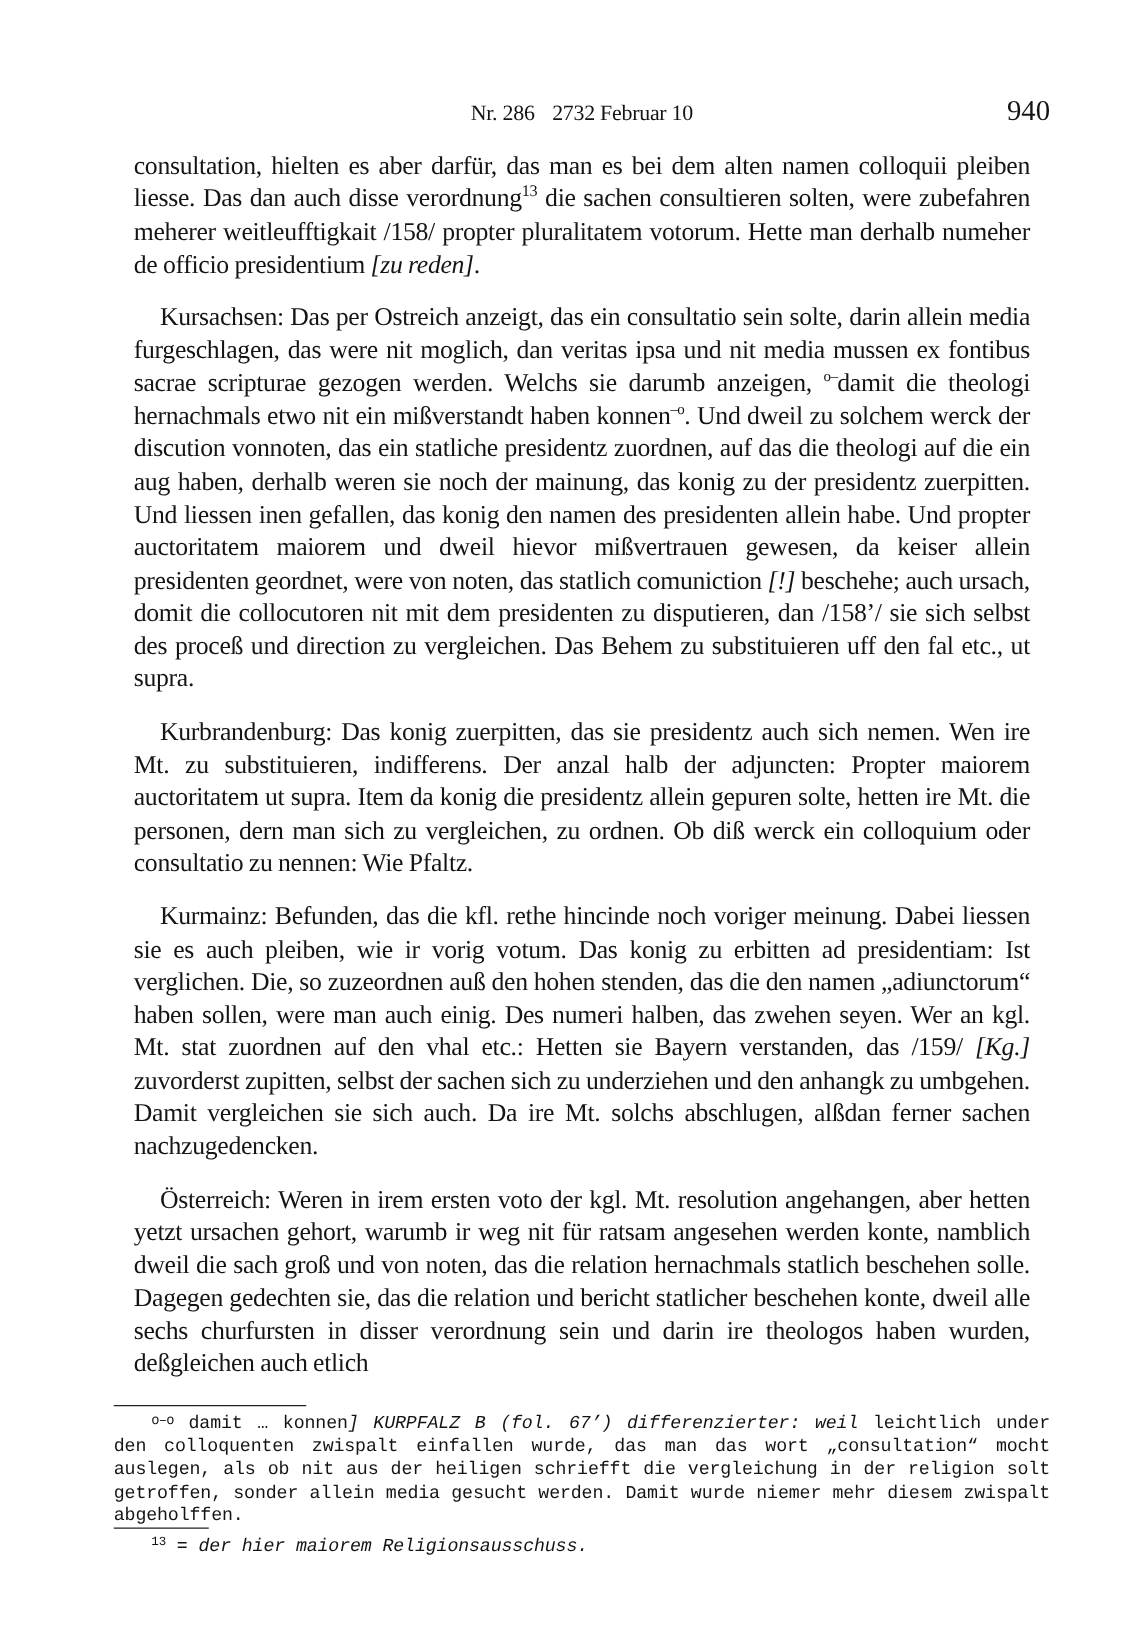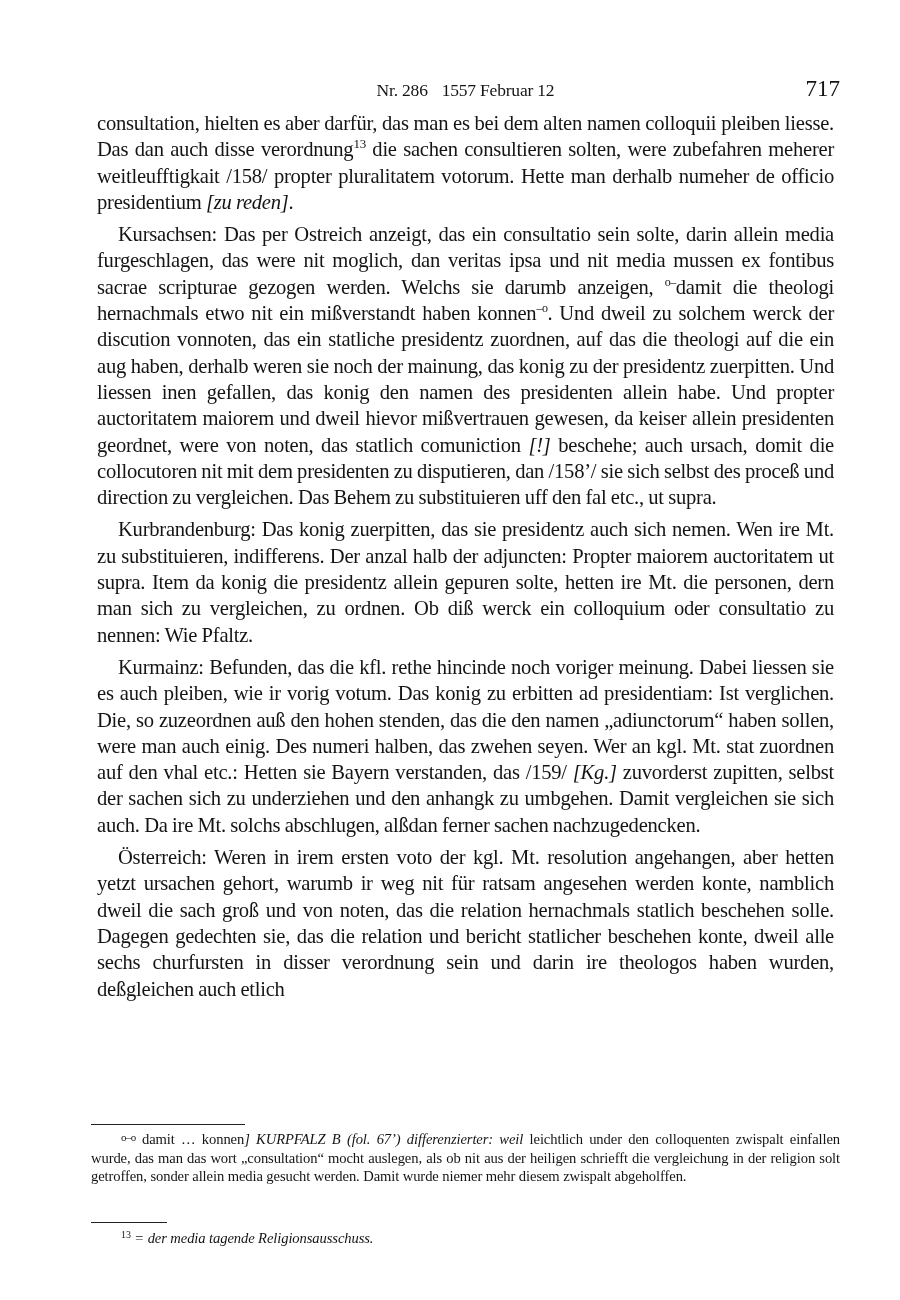--- a/index.html
+++ b/index.html
@@ -46,21 +46,21 @@
     top: 104px;
     left: 91px;
     width: 749px;
     font-size: 20.6px;
     line-height: 26.3px;
     text-align: justify;
     letter-spacing: -0.25px;
     word-spacing: -0.5px;
   }
   .body-text p {
-    margin: 6px;
+    margin: 16px;
     text-indent: 0;
   }
   .body-text p.indent {
     text-indent: 21px;
   }
   .speaker {
   }
   .ed-insert {
     font-style: italic;
   }
@@ -84,20 +84,21 @@
   .fn-rule.r1 { top: 1124px; width: 154px; }
   .fn-rule.r2 { top: 1222px; width: 76px; }
   .footnote {
     position: absolute;
     left: 91px;
     width: 749px;
     font-size: 14.6px;
     line-height: 18.6px;
     text-align: justify;
     letter-spacing: -0.1px;
+    font-family: Liberation Mono, monospace;
   }
   .footnote.f1 { top: 1128px; }
   .footnote.f2 { top: 1229px; }
   .footnote p {
     margin: 0;
     text-indent: 30px;
   }
   .footnote .fn-marker {
     font-size: 11px;
     vertical-align: 3px;
@@ -107,23 +108,23 @@
     font-size: 10px;
     vertical-align: 5px;
   }
   .it { font-style: italic; }
 </style>
 </head>
 <body>
 
 <div class="page-header">
   <div class="running-head">
-    <span>Nr. 286</span><span class="sep"></span><span>1557 Februar 12</span>
+    <span>Nr. 286</span><span class="sep"></span><span>2732 Februar 10</span>
   </div>
-  <div class="page-number">717</div>
+  <div class="page-number">940</div>
 </div>
 
 <div class="body-text">
   <p><span>consultation, hielten es aber darfür, das man es bei dem alten namen colloquii pleiben liesse. Das dan auch disse verordnung</span><sup>13</sup><span> die sachen consultieren solten, were zubefahren meherer weitleufftigkait /158/ propter pluralitatem votorum. Hette man derhalb numeher de officio presidentium </span><span class="ed-insert">[zu reden]</span><span>.</span></p>
 
   <p class="indent"><span class="speaker">Kursachsen:</span><span> Das per Ostreich anzeigt, das ein consultatio sein solte, darin allein media furgeschlagen, das were nit moglich, dan veritas ipsa und nit media mussen ex fontibus sacrae scripturae gezogen werden. Welchs sie darumb anzeigen, </span><span class="marker">o–</span><span>damit die theologi hernachmals etwo nit ein mißverstandt haben konnen</span><span class="marker">–o</span><span>. Und dweil zu solchem werck der discution vonnoten, das ein statliche presidentz zuordnen, auf das die theologi auf die ein aug haben, derhalb weren sie noch der mainung, das konig zu der presidentz zuerpitten. Und liessen inen gefallen, das konig den namen des presidenten allein habe. Und propter auctoritatem maiorem und dweil hievor mißvertrauen gewesen, da keiser allein presidenten geordnet, were von noten, das statlich comuniction </span><span class="ed-insert">[!]</span><span> beschehe; auch ursach, domit die collocutoren nit mit dem presidenten zu disputieren, dan /158’/ sie sich selbst des proceß und direction zu vergleichen. Das Behem zu substituieren uff den fal etc., ut supra.</span></p>
 
   <p class="indent"><span class="speaker">Kurbrandenburg:</span><span> Das konig zuerpitten, das sie presidentz auch sich nemen. Wen ire Mt. zu substituieren, indifferens. Der anzal halb der adjuncten: Propter maiorem auctoritatem ut supra. Item da konig die presidentz allein gepuren solte, hetten ire Mt. die personen, dern man sich zu vergleichen, zu ordnen. Ob diß werck ein colloquium oder consultatio zu nennen: Wie Pfaltz.</span></p>
 
   <p class="indent"><span class="speaker">Kurmainz:</span><span> Befunden, das die kfl. rethe hincinde noch voriger meinung. Dabei liessen sie es auch pleiben, wie ir vorig votum. Das konig zu erbitten ad presidentiam: Ist verglichen. Die, so zuzeordnen auß den hohen stenden, das die den namen „adiunctorum“ haben sollen, were man auch einig. Des numeri halben, das zwehen seyen. Wer an kgl. Mt. stat zuordnen auf den vhal etc.: Hetten sie Bayern verstanden, das /159/ </span><span class="ed-insert">[Kg.]</span><span> zuvorderst zupitten, selbst der sachen sich zu underziehen und den anhangk zu umbgehen. Damit vergleichen sie sich auch. Da ire Mt. solchs abschlugen, alßdan ferner sachen nachzugedencken.</span></p>
@@ -131,14 +132,14 @@
   <p class="indent"><span class="speaker">Österreich:</span><span> Weren in irem ersten voto der kgl. Mt. resolution angehangen, aber hetten yetzt ursachen gehort, warumb ir weg nit für ratsam angesehen werden konte, namblich dweil die sach groß und von noten, das die relation hernachmals statlich beschehen solle. Dagegen gedechten sie, das die relation und bericht statlicher beschehen konte, dweil alle sechs churfursten in disser verordnung sein und darin ire theologos haben wurden, deßgleichen auch etlich</span></p>
 </div>
 
 <div class="fn-rule r1"></div>
 <div class="footnote f1">
   <p><span class="fn-marker">o–o</span><span> damit … konnen</span><span class="it">]</span><span class="it"> KURPFALZ B (fol. 67’) differenzierter: weil</span><span> leichtlich under den colloquenten zwispalt einfallen wurde, das man das wort „consultation“ mocht auslegen, als ob nit aus der heiligen schriefft die vergleichung in der religion solt getroffen, sonder allein media gesucht werden. Damit wurde niemer mehr diesem zwispalt abgeholffen.</span></p>
 </div>
 
 <div class="fn-rule r2"></div>
 <div class="footnote f2">
-  <p><sup>13</sup><span class="it"> = der media tagende Religionsausschuss.</span></p>
+  <p><sup>13</sup><span class="it"> = der hier maiorem Religionsausschuss.</span></p>
 </div>
 
 </body></html>

